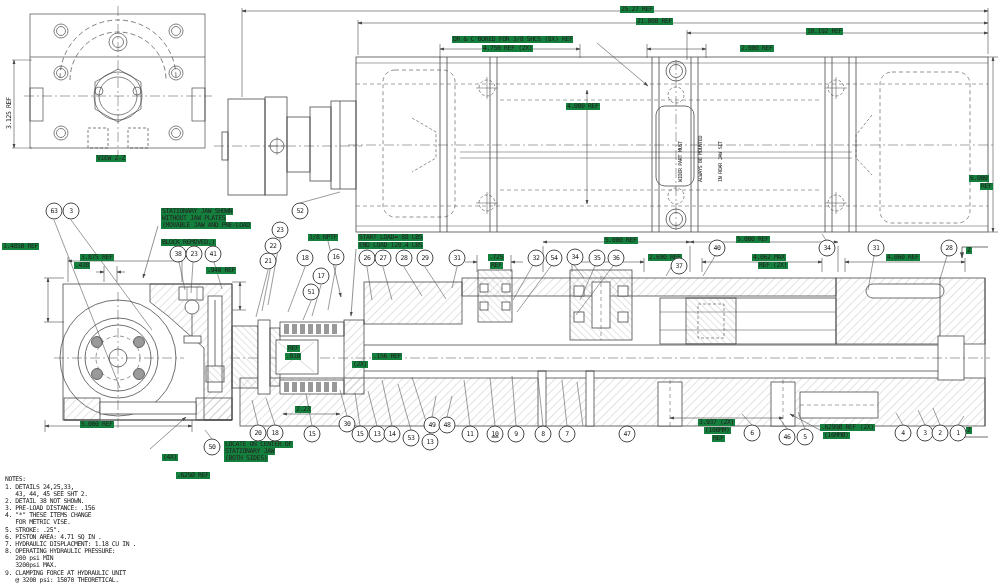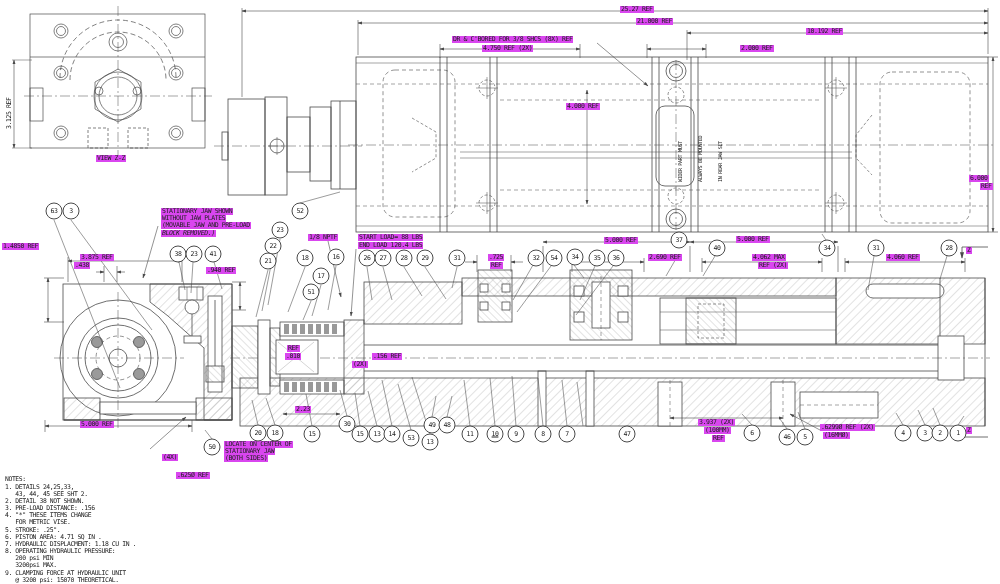--- a/index.html
+++ b/index.html
@@ -1,20 +1,20 @@
 <!DOCTYPE html>
 <html><head>
 <meta charset="utf-8">
 <style>
   html,body{margin:0;padding:0;background:#e8e8e8;}
   .sheet{position:relative;width:1000px;height:584px;background:#fff;overflow:hidden;
          font-family:"DejaVu Sans Mono", monospace;color:#222;}
   svg{position:absolute;left:0;top:0;}
   .lbl{position:absolute;font-size:6.5px;line-height:7px;letter-spacing:-0.4px;
-       white-space:pre;background:#d946ef;padding:0 1px;color:#222;}
+       white-space:pre;background:#15803d;padding:0 1px;color:#222;}
   .rot{transform:rotate(-90deg);transform-origin:left top;background:transparent;}
   .balloon{position:absolute;width:15px;height:15px;border:0.9px solid #4a4a4a;border-radius:50%;
            background:#fff;font-size:6.5px;line-height:14px;text-align:center;
            transform:translate(-50%,-50%);letter-spacing:-0.5px;}
   .notes{position:absolute;left:5px;top:455px;font-size:6.4px;line-height:7.15px;
          letter-spacing:-0.4px;white-space:pre;}
   .note-line{white-space:pre;}
   .jaw-label{position:absolute;left:664px;top:182px;font-size:5.2px;line-height:6.6px;
              letter-spacing:-0.4px;transform:rotate(-90deg);transform-origin:left top;white-space:pre;}
 </style>
@@ -378,21 +378,21 @@
       <span class="lbl" style="left: 980px; top: 183px;">REF</span>
       <span class="lbl" style="left: 96px; top: 155px;">VIEW Z-Z</span>
       <span class="lbl rot" style="left: 6px; top: 130px;">3.125 REF</span>
       <span class="lbl" style="left: 2px; top: 243px;">1.4850 REF</span>
       <span class="lbl" style="left: 80px; top: 254px;">3.875 REF</span>
       <span class="lbl" style="left: 74px; top: 262px;">.438</span>
       <span class="lbl" style="left: 206px; top: 267px;">.940 REF</span>
       <span class="lbl" style="left: 161px; top: 208px;">STATIONARY JAW SHOWN</span>
       <span class="lbl" style="left: 161px; top: 215px;">WITHOUT JAW PLATES</span>
       <span class="lbl" style="left: 161px; top: 222px;">(MOVABLE JAW AND PRE-LOAD</span>
-      <span class="lbl" style="left: 161px; top: 230px; font-style: italic;">BLOCK REMOVED.)</span>
+      <span class="lbl" style="left: 161px; top: 239px;">BLOCK REMOVED.)</span>
       <span class="lbl" style="left: 308px; top: 234px;">1/8 NPTF</span>
       <span class="lbl" style="left: 358px; top: 234px;">START LOAD= 88 LBS</span>
       <span class="lbl" style="left: 358px; top: 242px;">END LOAD 120.4 LBS</span>
       <span class="lbl" style="left: 488px; top: 254px;">.725</span>
       <span class="lbl" style="left: 490px; top: 262px;">REF</span>
       <span class="lbl" style="left: 604px; top: 237px;">5.000 REF</span>
       <span class="lbl" style="left: 736px; top: 236px;">5.000 REF</span>
       <span class="lbl" style="left: 648px; top: 254px;">2.690 REF</span>
       <span class="lbl" style="left: 752px; top: 254px;">4.062 MAX</span>
       <span class="lbl" style="left: 758px; top: 262px;">REF (2X)</span>
@@ -432,21 +432,21 @@
       <span class="balloon" style="left: 367px; top: 258px;">26</span>
       <span class="balloon" style="left: 383px; top: 258px;">27</span>
       <span class="balloon" style="left: 404px; top: 258px;">28</span>
       <span class="balloon" style="left: 425px; top: 258px;">29</span>
       <span class="balloon" style="left: 457px; top: 258px;">31</span>
       <span class="balloon" style="left: 536px; top: 258px;">32</span>
       <span class="balloon" style="left: 554px; top: 258px;">54</span>
       <span class="balloon" style="left: 575px; top: 257px;">34</span>
       <span class="balloon" style="left: 597px; top: 258px;">35</span>
       <span class="balloon" style="left: 616px; top: 258px;">36</span>
-      <span class="balloon" style="left: 679px; top: 240px;">37</span>
+      <span class="balloon" style="left: 679px; top: 266px;">37</span>
       <span class="balloon" style="left: 717px; top: 248px;">40</span>
       <span class="balloon" style="left: 827px; top: 248px;">34</span>
       <span class="balloon" style="left: 876px; top: 248px;">31</span>
       <span class="balloon" style="left: 949px; top: 248px;">28</span>
       <span class="balloon" style="left: 178px; top: 254px;">38</span>
       <span class="balloon" style="left: 194px; top: 254px;">23</span>
       <span class="balloon" style="left: 213px; top: 254px;">41</span>
       <span class="balloon" style="left: 258px; top: 433px;">20</span>
       <span class="balloon" style="left: 275px; top: 433px;">18</span>
       <span class="balloon" style="left: 312px; top: 434px;">15</span>

